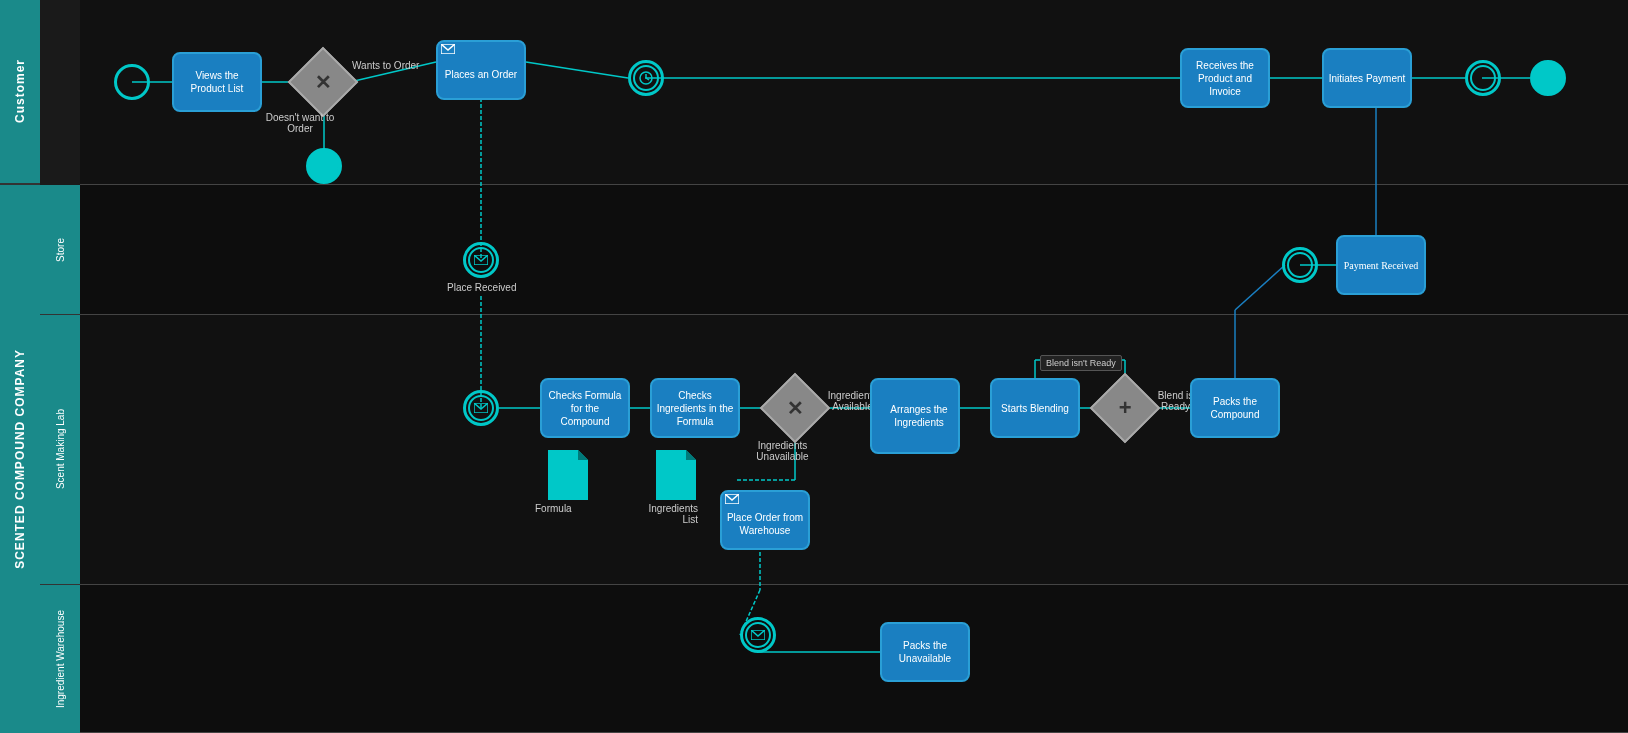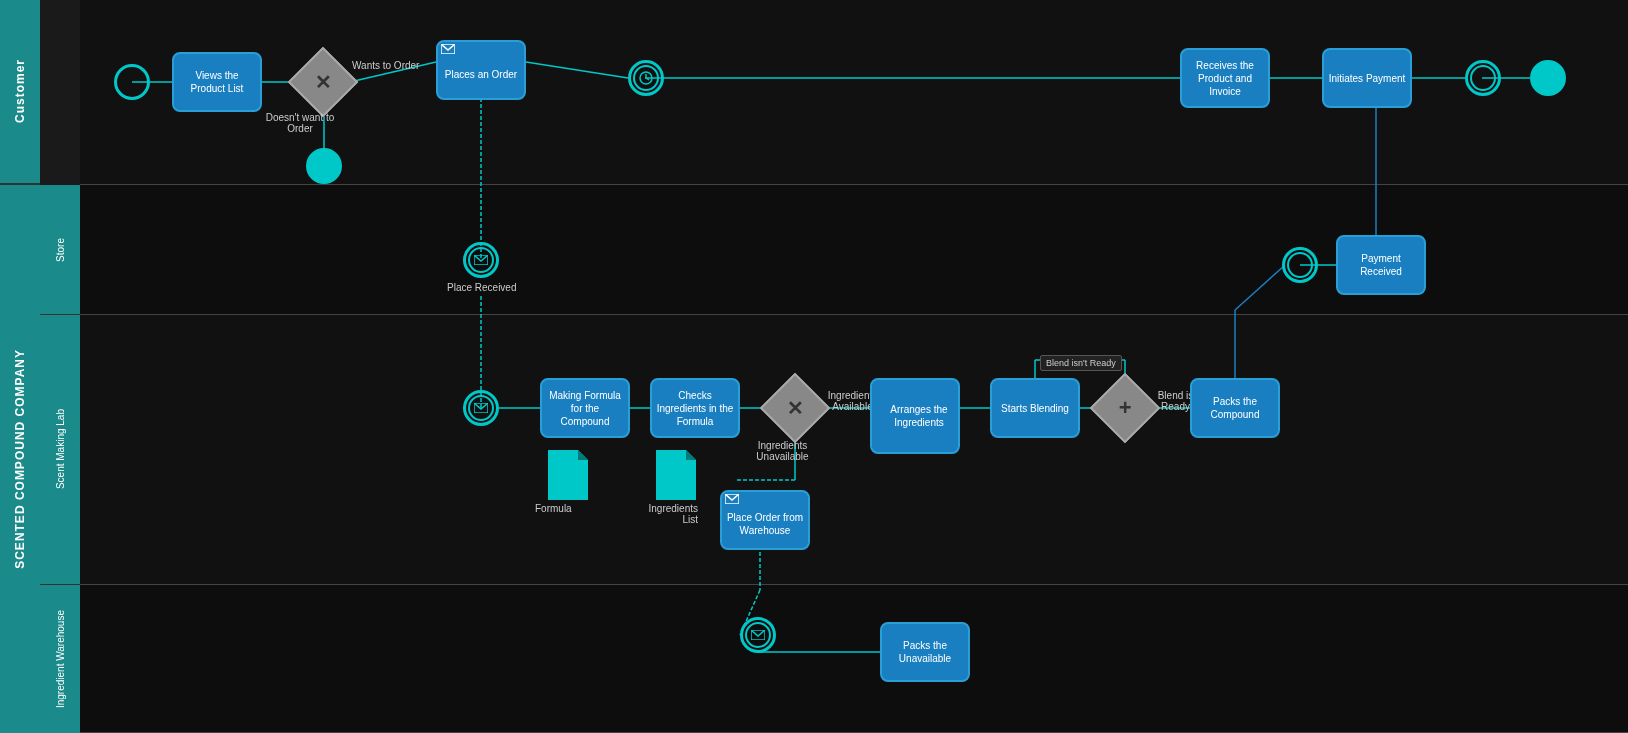--- a/index.html
+++ b/index.html
@@ -460,35 +460,35 @@
           <polyline points="0,0 7,6 14,0" fill="none" stroke="#00c8c8" stroke-width="1.5"></polyline>
         </svg>
       </div>
     </div>
     <div class="element-label" style="left:367px; top:282px;">Place Received</div>
 
     <div class="bpmn-element intermediate-event" style="left:1202px; top:247px;">
       <div class="inner"></div>
     </div>
 
-    <div class="bpmn-element task-box" style="left:1256px; top:235px; width:90px; height:60px;">
+    <div class="bpmn-element task-box" style="left:1256px; top:235px; width:90px; height:60px;font-family:Liberation Serif, serif;">
       <span>Payment Received</span>
     </div>
 
     <div class="bpmn-element message-event" style="left:383px; top:390px;">
       <div class="inner">
         <svg width="14" height="10" viewBox="0 0 14 10">
           <rect x="0" y="0" width="14" height="10" fill="none" stroke="#00c8c8" stroke-width="1.5"></rect>
           <polyline points="0,0 7,6 14,0" fill="none" stroke="#00c8c8" stroke-width="1.5"></polyline>
         </svg>
       </div>
     </div>
 
     <div class="bpmn-element task-box" style="left:460px; top:378px; width:90px; height:60px;">
-      <span>Making Formula for the Compound</span>
+      <span>Checks Formula for the Compound</span>
     </div>
 
     <div class="bpmn-element" style="left:468px; top:450px;">
       <div class="data-object"></div>
     </div>
     <div class="element-label" style="left:455px; top:503px;">Formula</div>
 
     <div class="bpmn-element task-box" style="left:570px; top:378px; width:90px; height:60px;">
       <span>Checks Ingredients in the Formula</span>
     </div>

